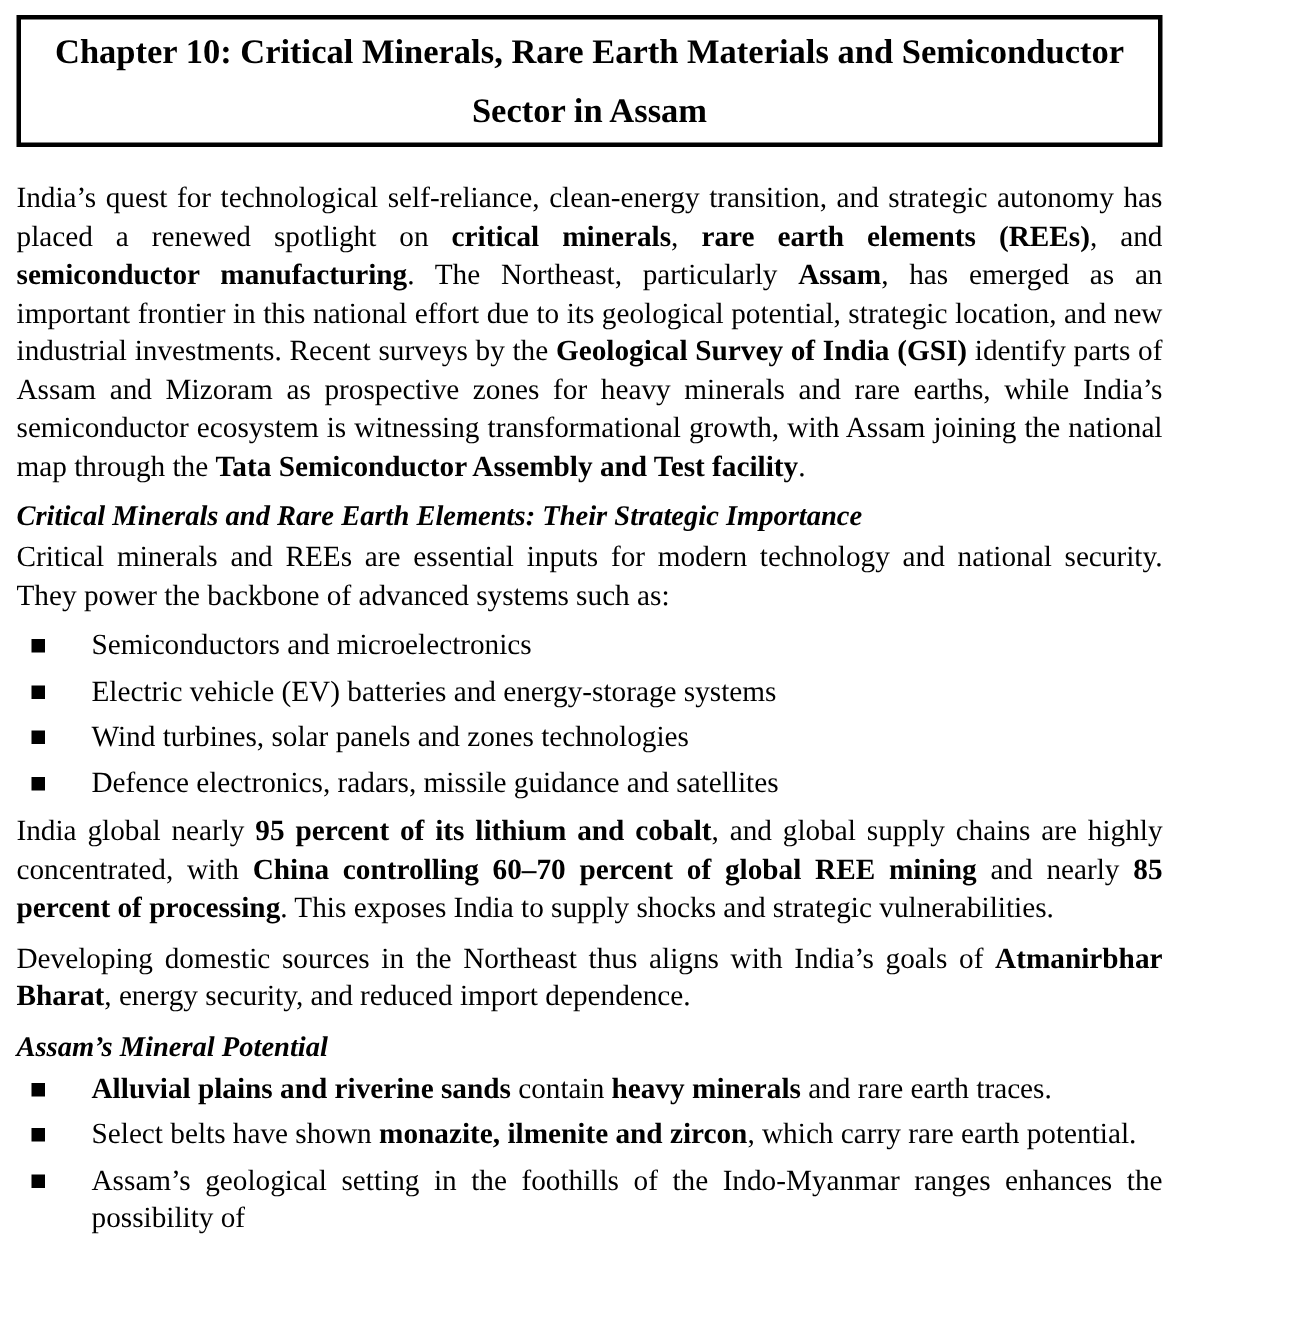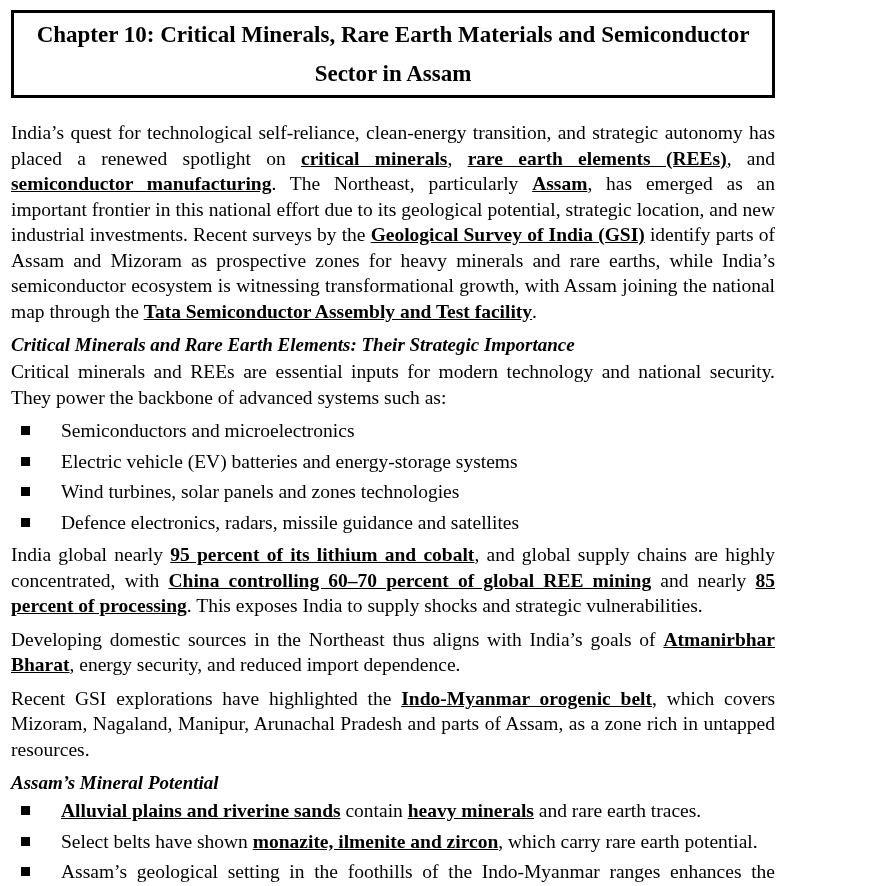--- a/index.html
+++ b/index.html
@@ -59,21 +59,21 @@
     width: 9px;
     height: 9px;
     background: #000000;
     margin: 8px 0 0 10px;
   }
   .bullet-text {
     flex: 1;
     margin-left: 31px;
     text-align: justify;
   }
-  b { font-weight: bold; text-decoration: underline; }
+  b { font-weight: bold; }
 </style>
 </head>
 <body>
 
 <div class="page">
 
   <div class="title-box">
     <div>Chapter 10: Critical Minerals, Rare Earth Materials and Semiconductor</div>
     <div>Sector in Assam</div>
   </div>
@@ -100,21 +100,20 @@
     <li class="bullet-item">
       <span class="bullet-marker"></span>
       <span class="bullet-text"><span>Defence electronics, radars, missile guidance and satellites</span></span>
     </li>
   </ul>
 
   <p class="body-para"><span>India global nearly </span><b>95 percent of its lithium and cobalt</b><span>, and global supply chains are highly concentrated, with </span><b>China controlling 60–70 percent of global REE mining</b><span> and nearly </span><b>85 percent of processing</b><span>. This exposes India to supply shocks and strategic vulnerabilities.</span></p>
 
   <p class="body-para"><span>Developing domestic sources in the Northeast thus aligns with India’s goals of </span><b>Atmanirbhar Bharat</b><span>, energy security, and reduced import dependence.</span></p>
 
-  <p class="body-para"><span>Recent GSI explorations have highlighted the </span><b>Indo-Myanmar orogenic belt</b><span>, which covers Mizoram, Nagaland, Manipur, Arunachal Pradesh and parts of Assam, as a zone rich in untapped resources.</span></p>
 
   <h2 class="section-heading">Assam’s Mineral Potential</h2>
 
   <ul class="bullet-list">
     <li class="bullet-item">
       <span class="bullet-marker"></span>
       <span class="bullet-text"><b>Alluvial plains and riverine sands</b><span> contain </span><b>heavy minerals</b><span> and rare earth traces.</span></span>
     </li>
     <li class="bullet-item">
       <span class="bullet-marker"></span>

